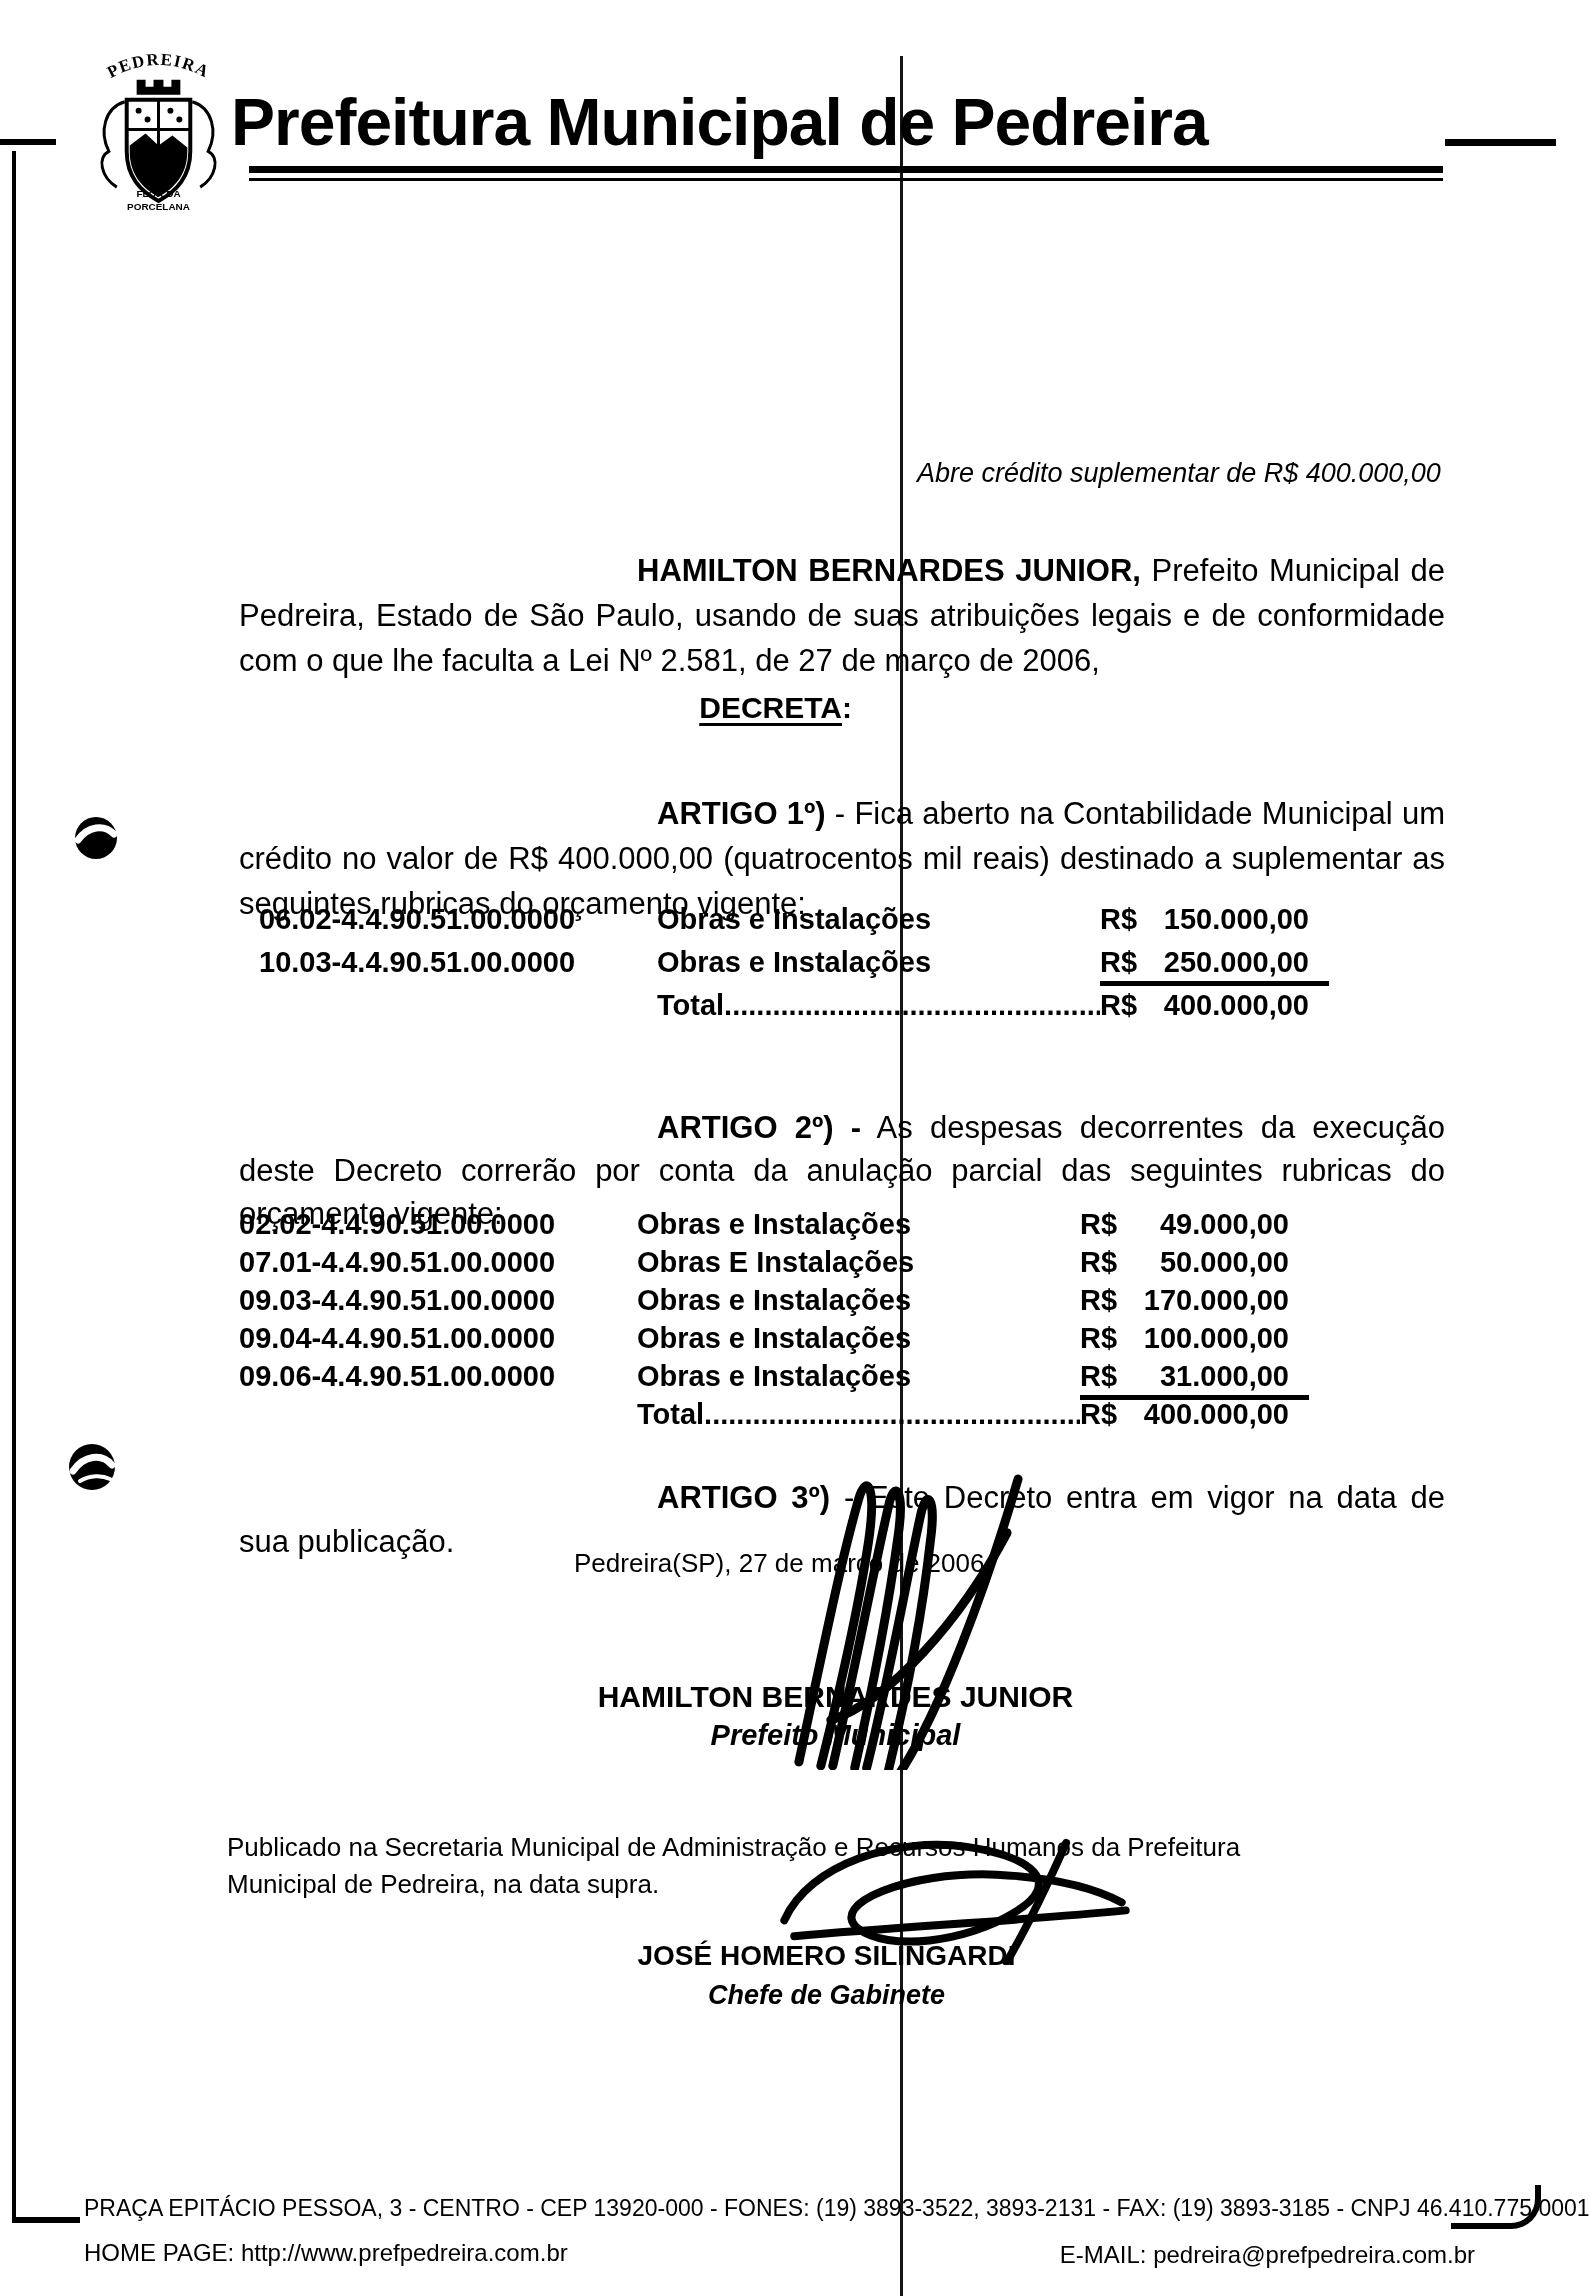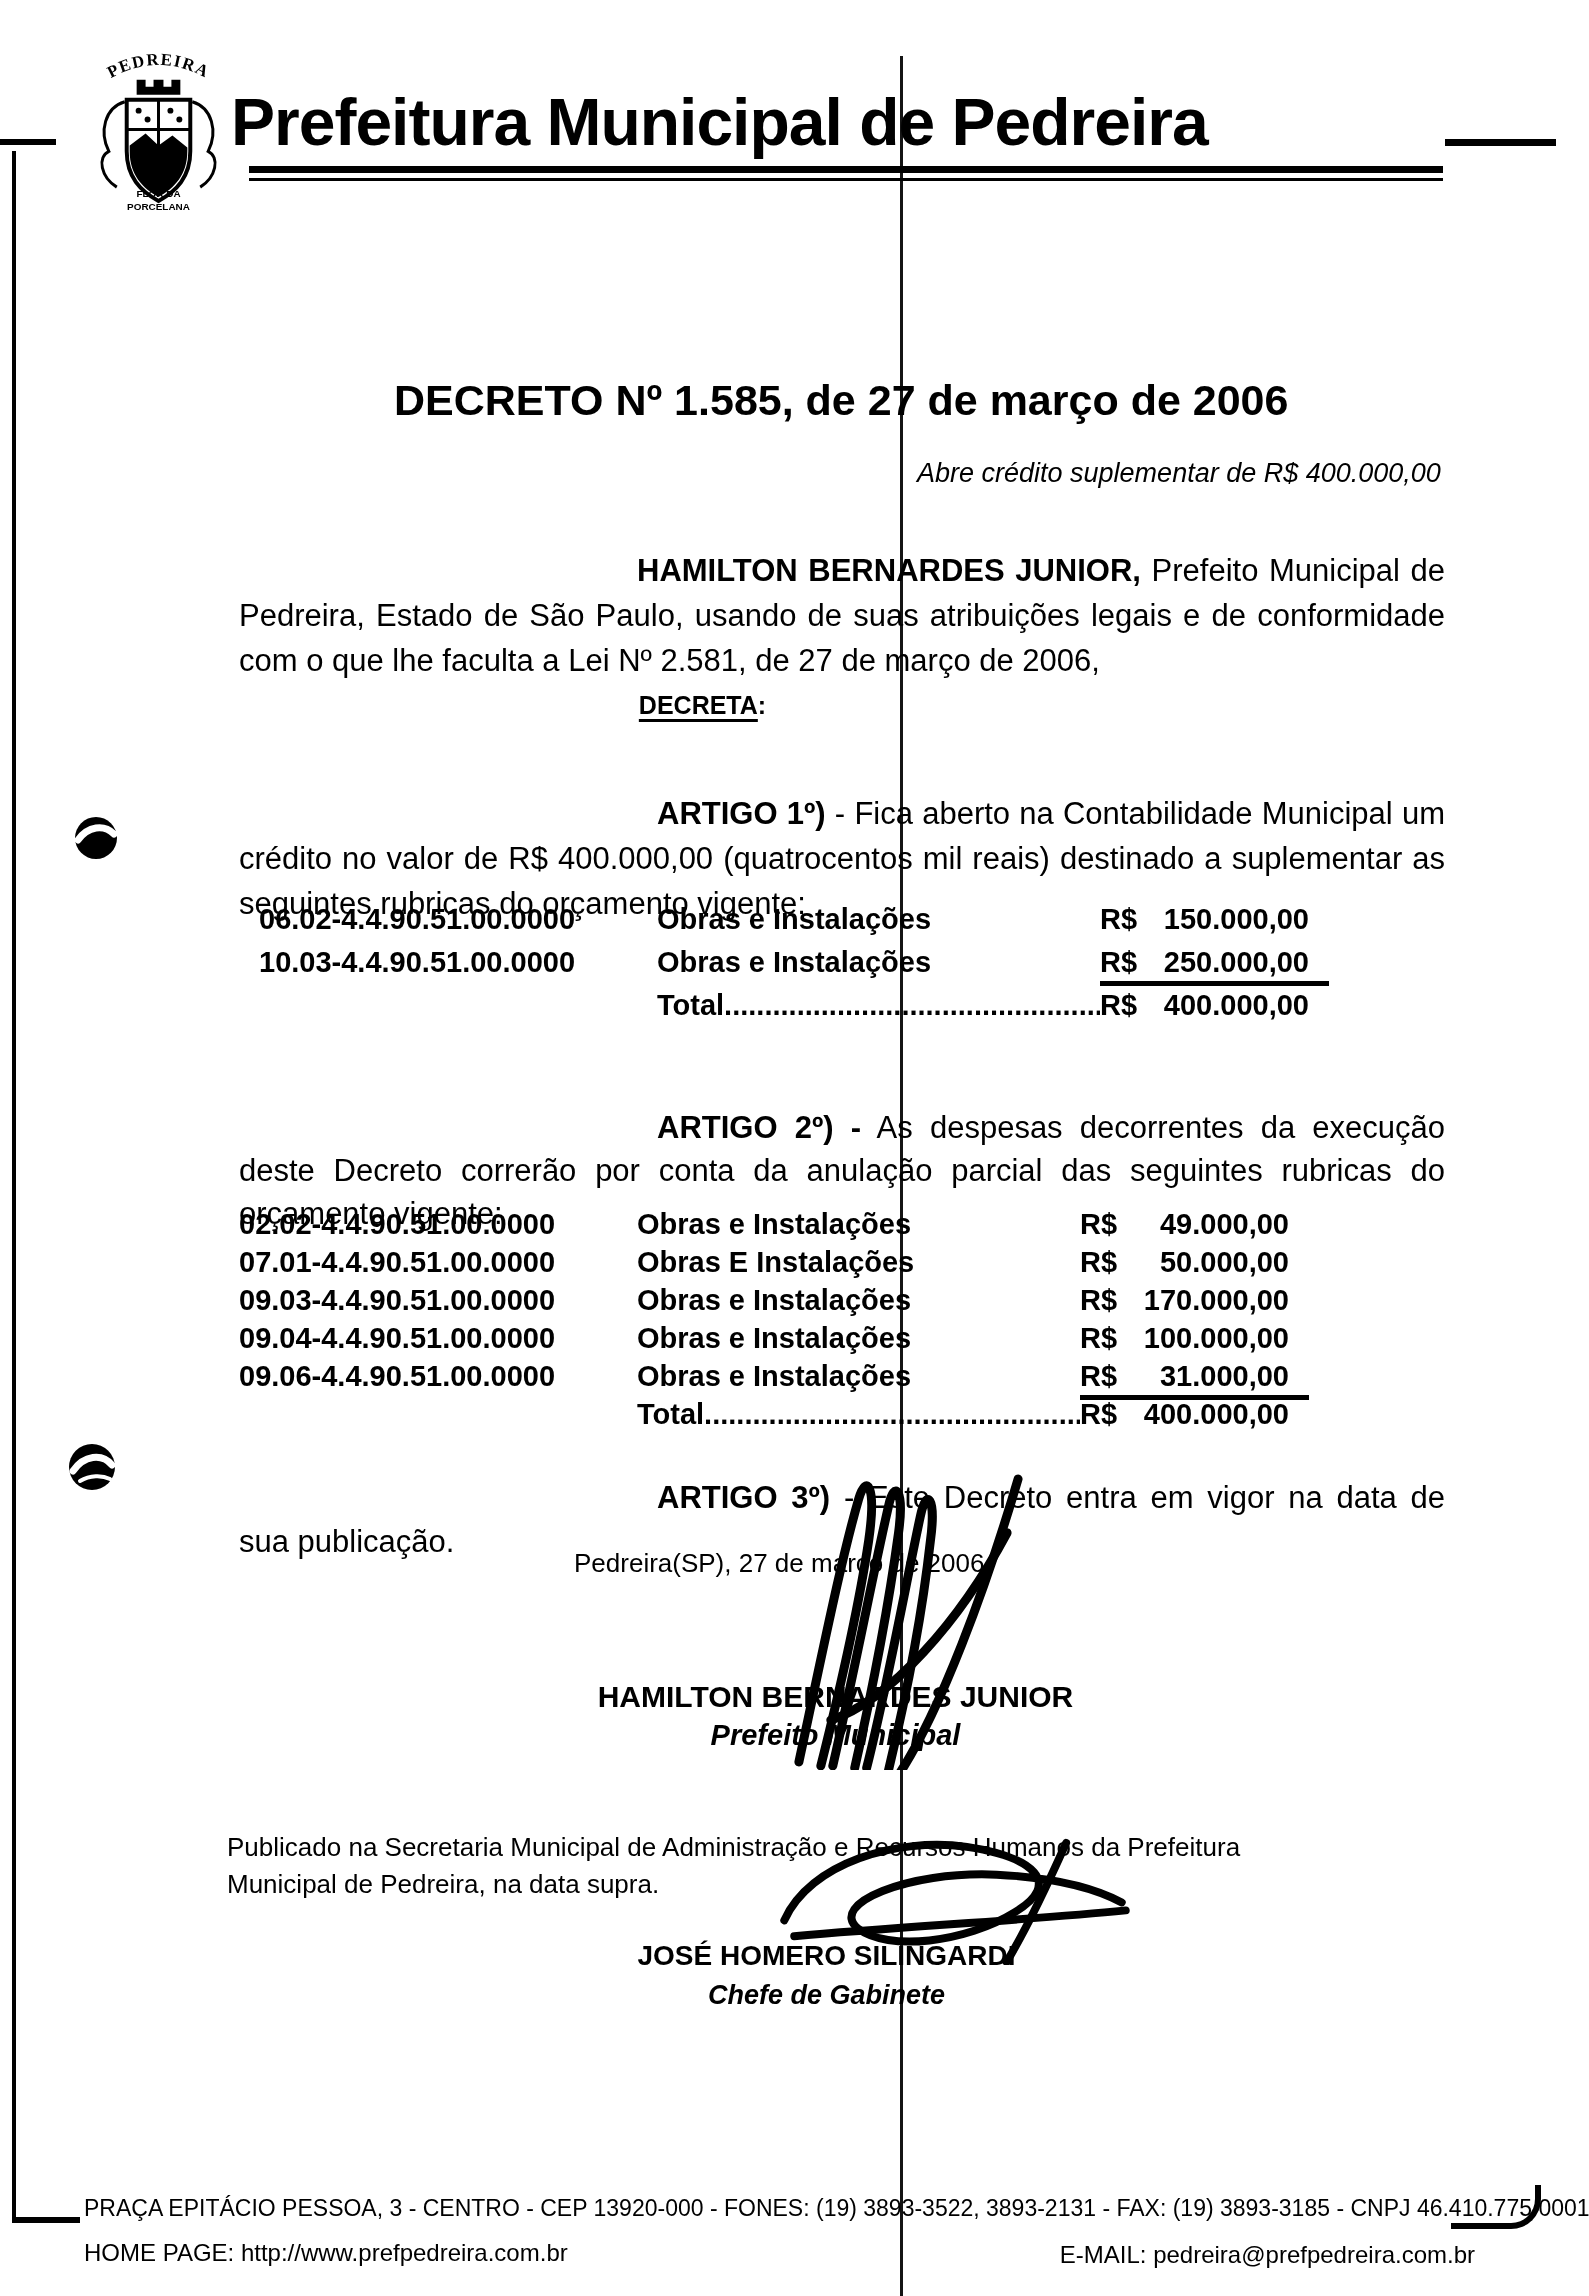--- a/index.html
+++ b/index.html
@@ -13,21 +13,21 @@
   .bar { background:#000; }
   
   .org-title { left:231px; top:84px; font-size:66px; font-weight:bold; letter-spacing:-1px; white-space:nowrap; }
   .org-sub   { left:597px; top:197px; width:557px; text-align:center; font-size:28px; font-weight:bold; letter-spacing:1px; }
   
   .decree-title { left:394px; top:376px; font-size:43px; font-weight:bold; white-space:nowrap; }
   .epigraph { left:917px; top:458px; width:627px; font-size:27px; font-style:italic; }
   .para { text-align:justify; font-size:31px; line-height:45px; }
   .preamble { left:239px; top:517px; width:1206px; text-indent:398px; }
   .lead-b { font-weight:bold; }
-  .decreta { left:553px; top:691px; width:299px; text-align:center; font-size:25px; font-weight:bold; }
+  .decreta { left:553px; top:691px; width:299px; text-align:right; font-size:30px; font-weight:bold; }
   .decreta u { text-decoration:underline; text-underline-offset:5px; text-decoration-thickness:3px; }
   .artigo1 { left:239px; top:760px; width:1206px; text-indent:418px; }
   .artigo2 { left:239px; top:1075px; width:1206px; text-indent:418px; line-height:43px; }
   .artigo3 { left:239px; top:1445px; width:1206px; text-indent:418px; line-height:44px; }
   
   .t1-headwrap { left:239px; top:894px; width:1206px; border-bottom:6px solid #000; padding-bottom:4px; }
   .t1-head { font-family:"Liberation Serif", serif; font-size:34px; font-weight:bold;
              text-decoration:underline; text-decoration-thickness:3px; text-underline-offset:4px; white-space:nowrap; }
   .tbl { left:239px; width:1305px; }
   .t1 { top:903px;margin-left:20px; }
@@ -95,21 +95,20 @@
     <path d="M40,54 C20,60 14,84 24,104 C12,110 16,130 32,140" fill="none" stroke="#000" stroke-width="3"></path>
     <path d="M108,54 C128,60 134,84 124,104 C136,110 132,130 116,140" fill="none" stroke="#000" stroke-width="3"></path>
     <text x="74" y="150" text-anchor="middle" font-size="10" font-weight="bold" fill="#000">FLOR DA</text>
     <text x="74" y="163" text-anchor="middle" font-size="10" font-weight="bold" fill="#000">PORCELANA</text>
   </svg>
 
   <div class="abs org-title">Prefeitura Municipal de Pedreira</div>
   <div class="abs bar" style="left:249px;top:166px;width:1194px;height:7px;"></div>
   <div class="abs bar" style="left:249px;top:178px;width:1194px;height:3px;"></div>
 
-  <div class="abs decree-title">DECRETO Nº 1.585, de 27 de março de 2006</div>
   <div class="abs epigraph">Abre crédito suplementar de R$ 400.000,00</div>
 
   <p class="abs para preamble"><span class="lead-b">HAMILTON BERNARDES JUNIOR,</span><span> Prefeito Municipal de Pedreira, Estado de São Paulo, usando de suas atribuições legais e de conformidade com o que lhe faculta a Lei Nº 2.581, de 27 de março de 2006,</span></p>
 
   <div class="abs decreta"><u>DECRETA</u><span>:</span></div>
 
   <p class="abs para artigo1"><span class="lead-b">ARTIGO 1º)</span><span> - Fica aberto na Contabilidade Municipal um crédito no valor de R$ 400.000,00 (quatrocentos mil reais) destinado a suplementar as seguintes rubricas do orçamento vigente:</span></p>
 
   <div class="abs tbl t1">
     <div class="t-row">

